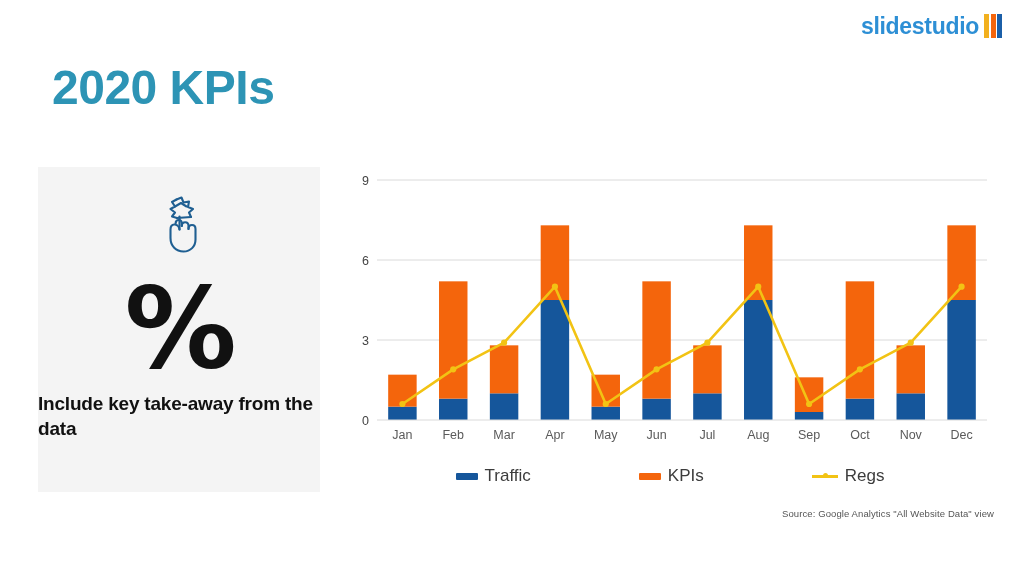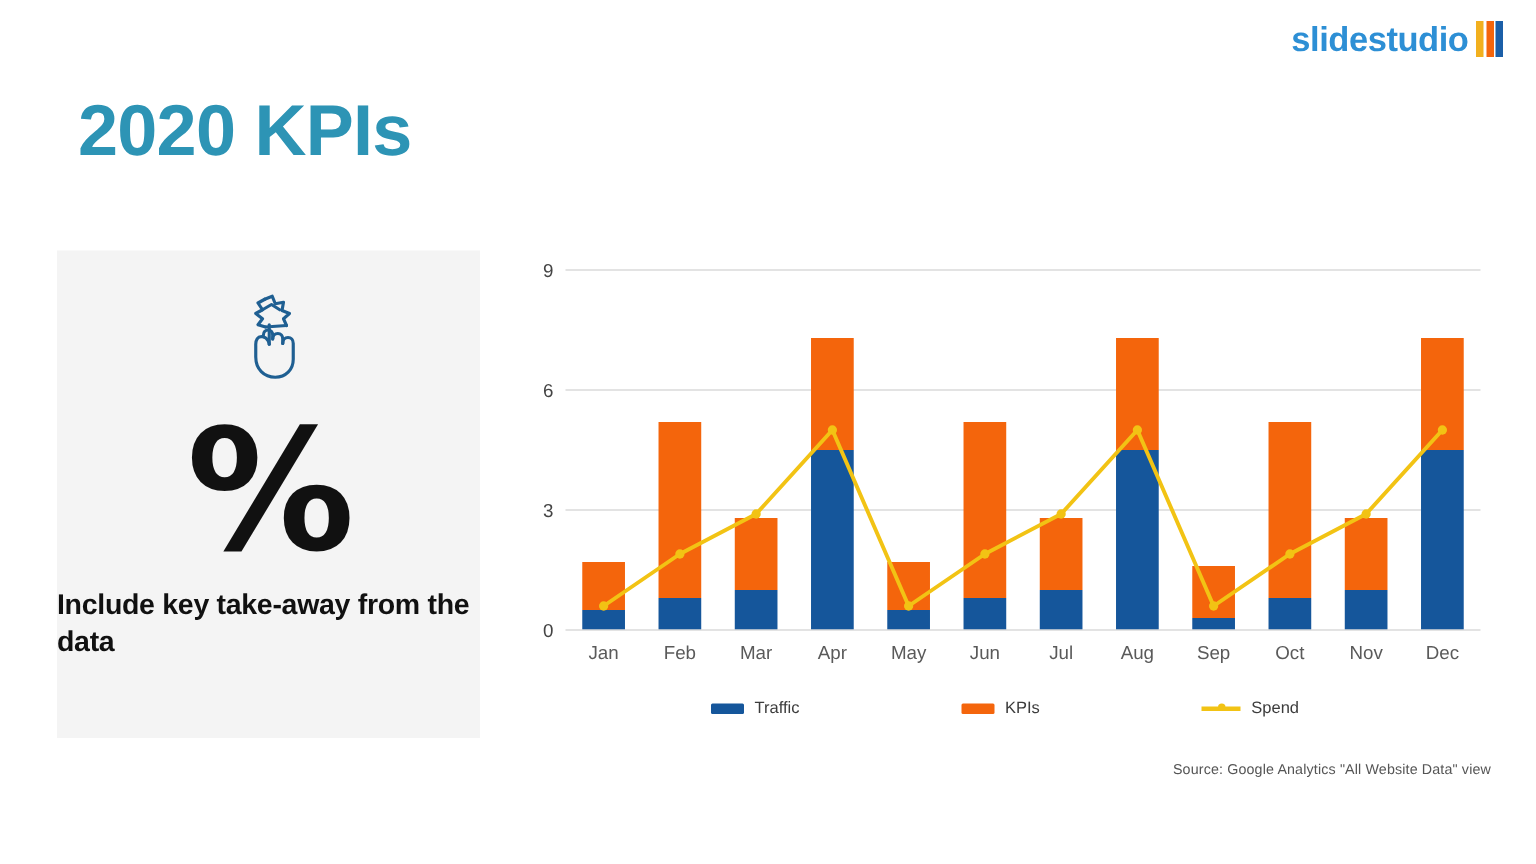--- a/index.html
+++ b/index.html
@@ -61,21 +61,21 @@
   .legend-item { display:flex; align-items:center; gap:7px; }
   .legend-swatch { width:22px; height:7px; border-radius:1px; }
   .legend-line { width:26px; height:10px; position:relative; }
   .legend-line::before {
     content:""; position:absolute; left:0; top:4px; width:26px; height:2.5px; background:#F2C314;
   }
   .legend-line::after {
     content:""; position:absolute; left:11px; top:2px; width:5px; height:5px;
     border-radius:50%; background:#F2C314;
   }
-  .legend-text { font-size:11px; color:#3C3C3C; }
+  .legend-text { font-size:17px; color:#3C3C3C; }
 
   
   .source-note {
     position:absolute; right:30px; top:508px;
     font-size:9.5px; color:#555555; letter-spacing:0.1px;
   }
 </style>
 </head>
 <body>
 
@@ -177,19 +177,19 @@
     <div class="legend-item">
       <span class="legend-swatch" style="background:#15569B"></span>
       <span class="legend-text">Traffic</span>
     </div>
     <div class="legend-item">
       <span class="legend-swatch" style="background:#F4650C"></span>
       <span class="legend-text">KPIs</span>
     </div>
     <div class="legend-item">
       <span class="legend-line"></span>
-      <span class="legend-text">Spend</span>
+      <span class="legend-text">Regs</span>
     </div>
   </div>
 
   <div class="source-note">Source: Google Analytics "All Website Data" view</div>
 
 </div>
 
 </body></html>

